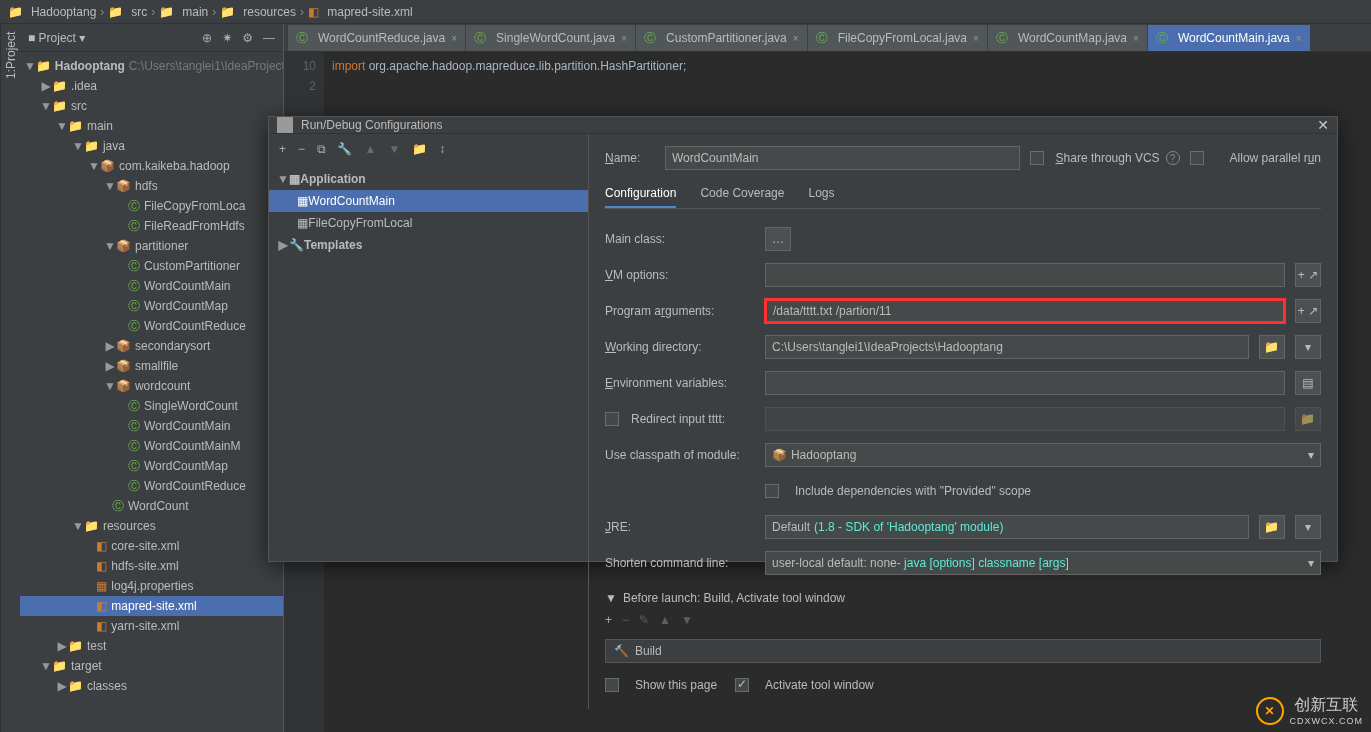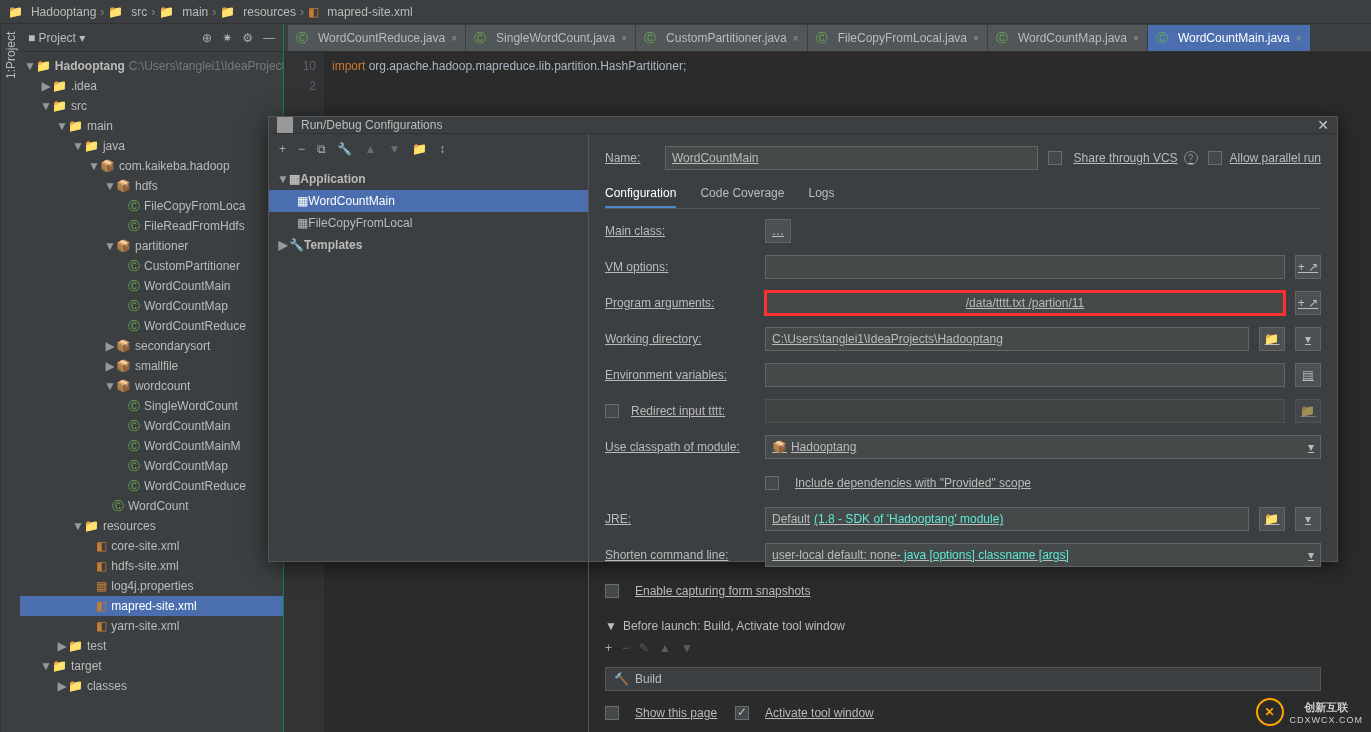--- a/index.html
+++ b/index.html
@@ -40,26 +40,26 @@
 .dialog-title-icon { width: 16px; height: 16px; background: #999; margin-right: 8px; }
 .dialog-close { margin-left: auto; color: #ccc; cursor: pointer; font-size: 14px; }
 .dialog-body { flex: 1; display: flex; }
 .dialog-left { width: 320px; border-right: 1px solid #555; display: flex; flex-direction: column; }
 .dialog-toolbar { height: 30px; display: flex; align-items: center; gap: 12px; padding: 0 10px; color: #aaa; }
 .dialog-tree { flex: 1; padding: 4px 0; }
 .dtree-row { height: 22px; display: flex; align-items: center; padding-left: 8px; cursor: pointer; }
 .dtree-row.bold { font-weight: bold; }
 .dtree-row.selected { background: #4b6eaf; color: #fff; }
 .dialog-right { flex: 1; display: flex; flex-direction: column; padding: 10px 16px; gap: 8px; }
-.form-row { display: flex; align-items: center; gap: 10px; min-height: 28px; text-decoration: underline; }
+.form-row { display: flex; align-items: center; gap: 10px; min-height: 28px; }
 .form-label { width: 150px; }
 .form-input { flex: 1; height: 24px; background: #45494a; border: 1px solid #646464; color: #bbb; padding: 0 6px; }
 .form-input.highlight { border: 2px solid #ff3030; outline: 1px solid #ff3030; }
 .form-extra { width: 26px; height: 24px; background: #4c5052; border: 1px solid #646464; color: #bbb; display: flex; align-items: center; justify-content: center; cursor: pointer; }
-.config-tabs { display: flex; gap: 24px; border-bottom: 1px solid #555; margin-bottom: 0; }
+.config-tabs { display: flex; gap: 24px; border-bottom: 1px solid #555; margin-bottom: 8px; }
 .config-tab { padding: 6px 0; cursor: pointer; }
 .config-tab.active { border-bottom: 2px solid #4a88c7; color: #fff; }
 .checkbox { width: 14px; height: 14px; border: 1px solid #6c6c6c; background: #43494a; display: inline-block; margin-right: 6px; position: relative; }
 .checkbox.checked::after { content: "✓"; position: absolute; top: -2px; left: 1px; color: #bbb; font-size: 12px; }
 .section-header { display: flex; align-items: center; gap: 6px; margin-top: 6px; }
 .build-bar { background: #3c3f41; border: 1px solid #555; padding: 4px 8px; display: flex; align-items: center; gap: 6px; margin-top: 4px; }
 .placeholder-text { color: #5eead4; }
 .underline { text-decoration: underline; }
 .watermark { position: absolute; right: 8px; bottom: 6px; text-align: center; color: #ccc; font-size: 13px; display: flex; align-items: center; gap: 6px; }
 .watermark-logo { width: 28px; height: 28px; border-radius: 50%; border: 2px solid orange; display: flex; align-items: center; justify-content: center; font-weight: bold; color: orange; }
@@ -332,21 +332,21 @@
 
     <div class="dialog-right">
       <div class="form-row">
         <span class="form-label" style="width:50px"><span class="underline">N</span>ame:</span>
         <input class="form-input" value="WordCountMain" style="">
         <span style="margin-left:auto;display:flex;align-items:center;gap:6px">
           <span class="checkbox"></span>
           <span><span class="underline">S</span>hare through VCS</span>
           <span class="help-icon">?</span>
         </span>
-        <span style="display:flex;align-items:flex-start;gap:2px">
+        <span style="display:flex;align-items:flex-start;gap:20px">
           <span class="checkbox"></span>
           <span>Allow parallel r<span class="underline">u</span>n</span>
         </span>
       </div>
 
       <div class="config-tabs">
         <div class="config-tab active">Configuration</div>
         <div class="config-tab">Code Coverage</div>
         <div class="config-tab">Logs</div>
       </div>
@@ -355,21 +355,21 @@
         <span class="form-label">Main class:</span>
         <span class="form-extra">…</span>
       </div>
       <div class="form-row">
         <span class="form-label"><span class="underline">V</span>M options:</span>
         <input class="form-input" style="">
         <span class="form-extra">+ ↗</span>
       </div>
       <div class="form-row">
         <span class="form-label">Program a<span class="underline">r</span>guments:</span>
-        <input class="form-input highlight" style="flex: 1 1 0%; text-align: center;" value="/data/tttt.txt /partion/11">
+        <input class="form-input highlight" style="flex: 1 1 0%;" value="/data/tttt.txt /partion/11">
         <span class="form-extra">+ ↗</span>
       </div>
       <div class="form-row">
         <span class="form-label"><span class="underline">W</span>orking directory:</span>
         <input class="form-input" value="C:\Users\tanglei1\IdeaProjects\Hadooptang" style="">
         <span class="form-extra">📁</span>
         <span class="form-extra">▾</span>
       </div>
       <div class="form-row">
         <span class="form-label"><span class="underline">E</span>nvironment variables:</span>
@@ -403,24 +403,20 @@
         <span class="form-extra">▾</span>
       </div>
       <div class="form-row">
         <span class="form-label">Shorten command line:</span>
         <div class="form-input" style="display:flex;align-items:center">
             <span>user-local default: none</span>
             <span class="placeholder-text"> - java [options] classname [args]</span>
             <span style="margin-left:auto">▾</span>
           </div>
       </div>
-      <div class="form-row">
-        <span class="checkbox"></span>
-        <span><span class="underline">E</span>nable capturing form snapshots</span>
-      </div>
 
       <div class="section-header">
         <span>▼</span>
         <span>Before launch: Build, Activate tool window</span>
       </div>
       <div style="display:flex;gap:10px;color:#aaa">
         <span>+</span>
         <span style="opacity:.4">−</span>
         <span style="opacity:.4">✎</span>
         <span style="opacity:.4">▲</span>
@@ -436,16 +432,16 @@
         <span class="checkbox checked" style="margin-left:8px"></span>
         <span>Activate tool window</span>
       </div>
     </div>
   </div>
 </div>
 
 <div class="watermark">
   <div class="watermark-logo">✕</div>
   <div>
-    <div style="font-size:11px;font-weight:bold">创新互联</div>
+    <div style="font-size:16px;font-weight:normal">创新互联</div>
     <div style="font-size:9px;letter-spacing:1px">CDXWCX.COM</div>
   </div>
 </div>
 
 </body></html>

